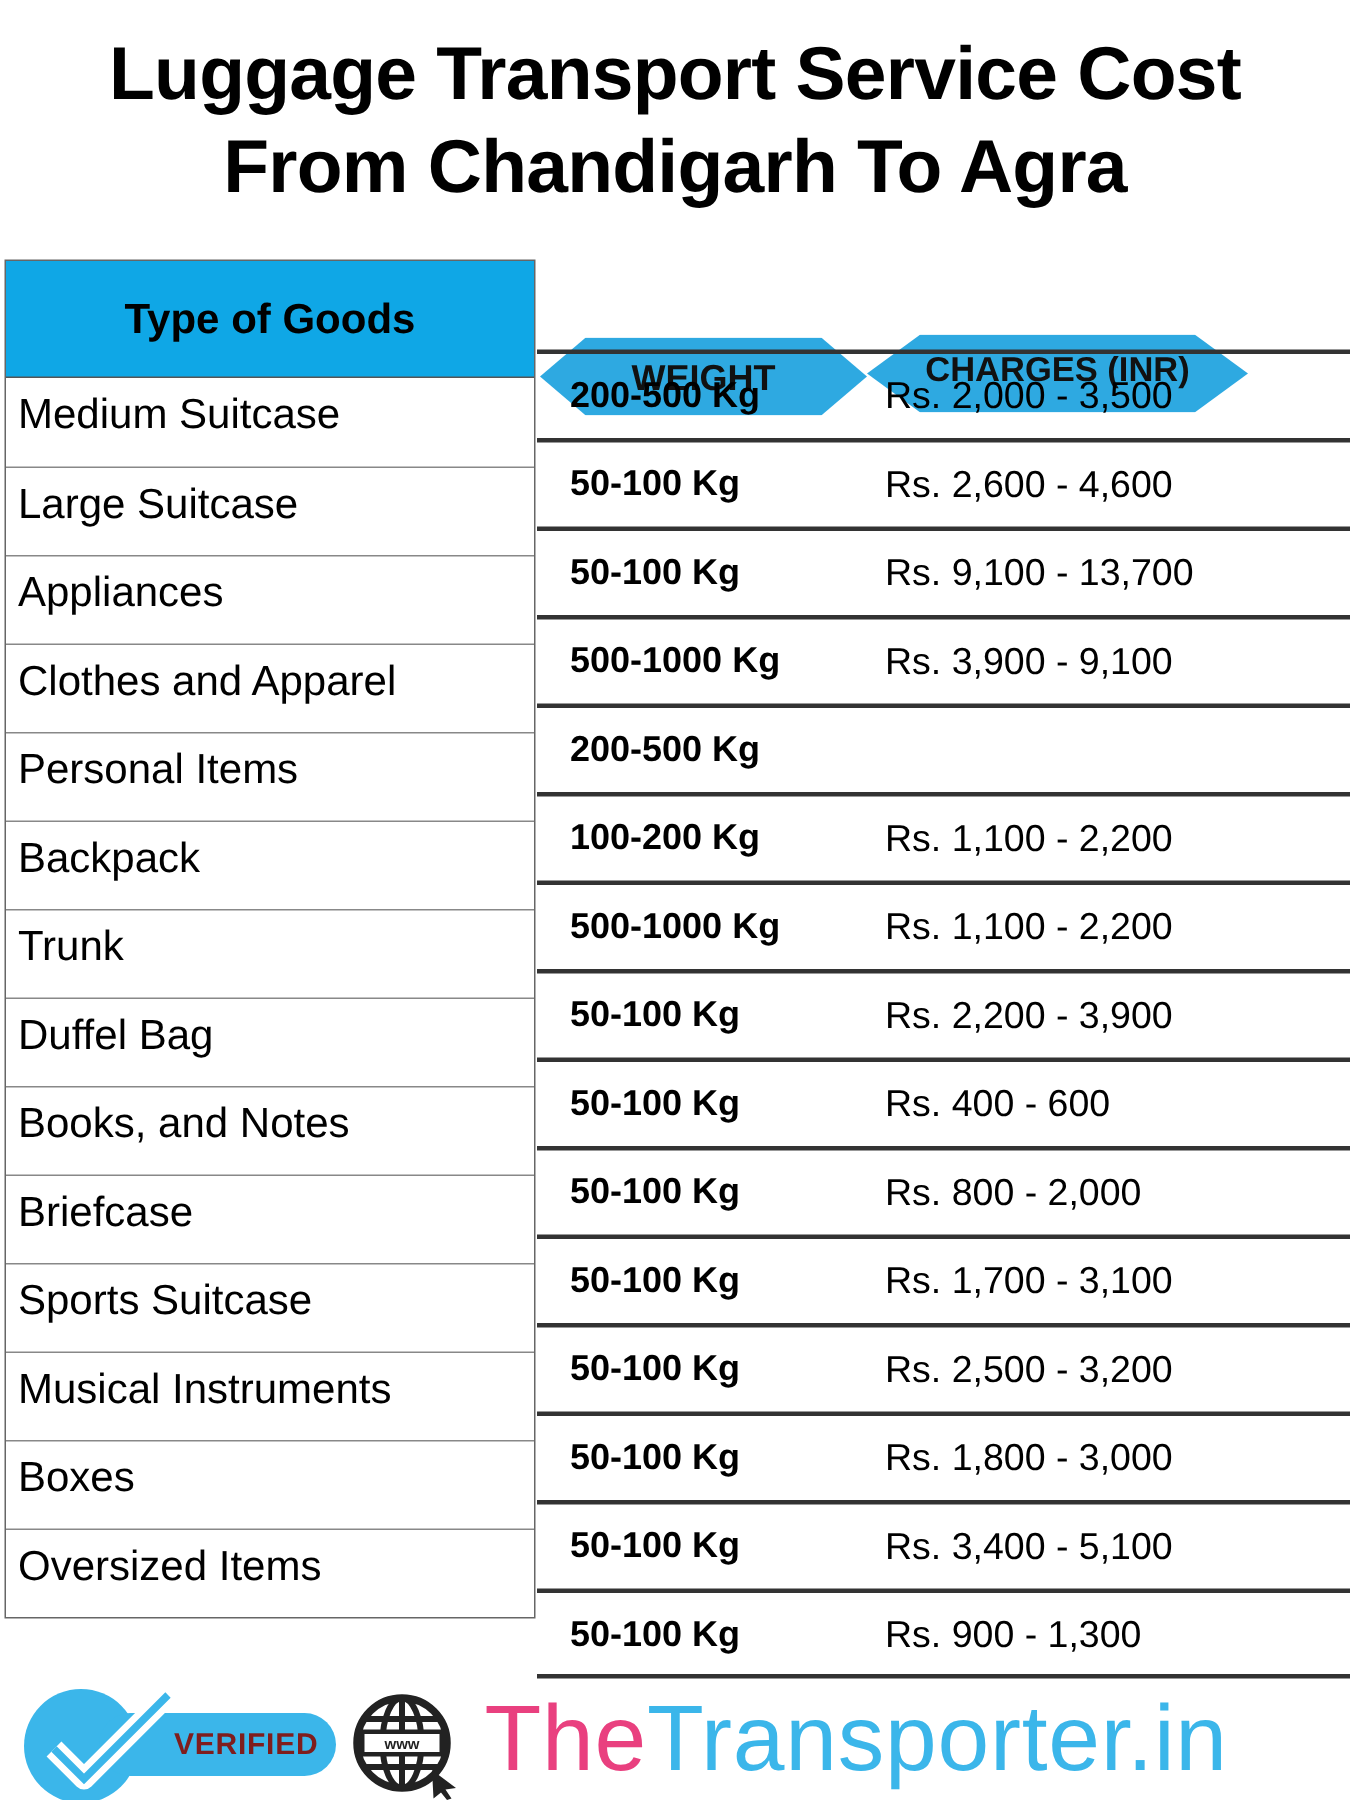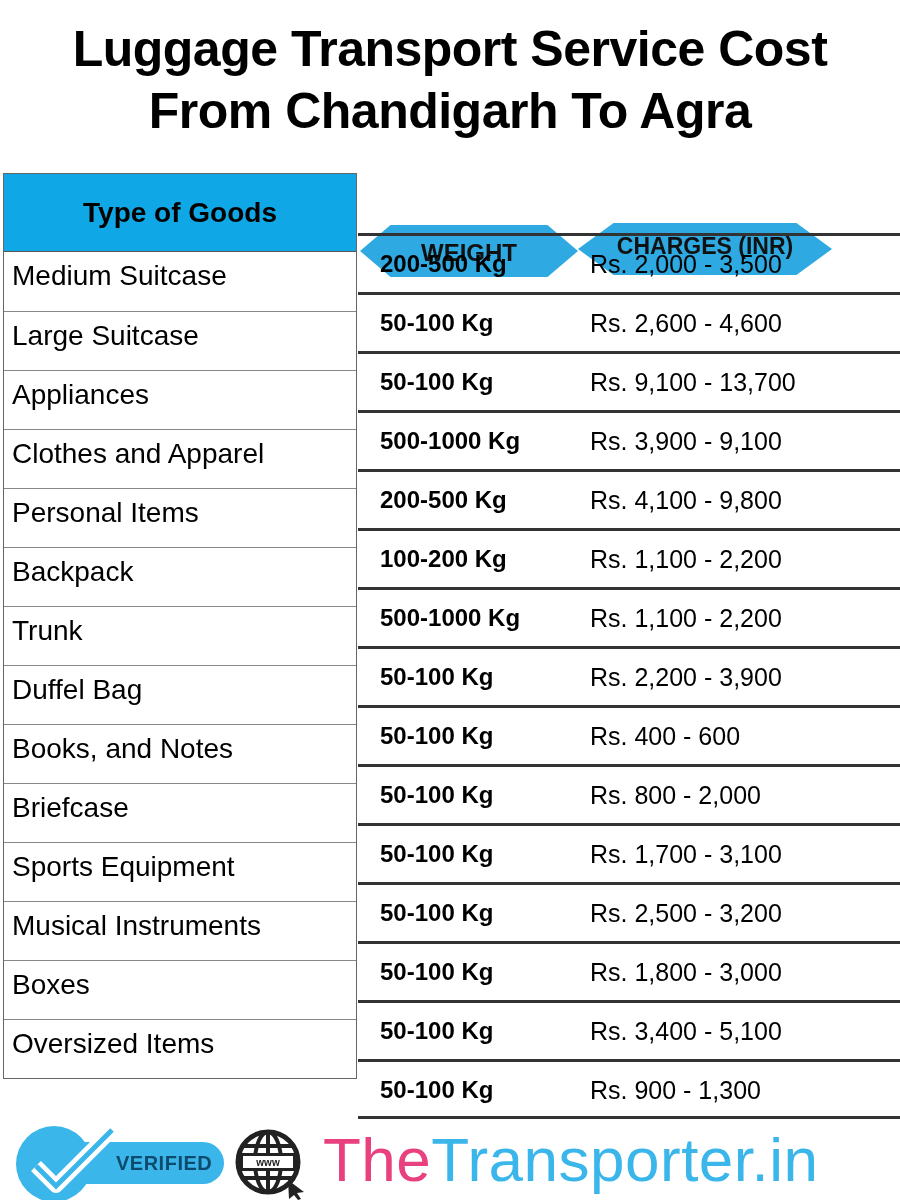--- a/index.html
+++ b/index.html
@@ -13,21 +13,21 @@
   .hex.weight { left: 360px; top: 180px; width: 218px; font-size: 24px; padding-top: 4px; }
   .hex.charges { left: 578px; top: 178px; width: 254px; font-size: 23px; padding-bottom: 6px; }
   .right-rows { position: absolute; left: 358px; top: 233px; width: 542px; }
   .right-row { height: 59px; border-top: 3px solid #333; display: flex; align-items: center; }
   .right-row .w { width: 232px; padding-left: 22px; font-weight: bold; font-size: 24px; }
   .right-row .c { font-size: 25px; }
   .right-bottom { position: absolute; left: 358px; top: 1116px; width: 542px; border-top: 3px solid #333; }
   .footer { position: absolute; top: 1120px; left: 0; width: 900px; height: 80px; }
   .verified { position: absolute; left: 16px; top: 2px; width: 190px; height: 78px; }
   .verified .circle { position: absolute; left: 0; top: 4px; width: 76px; height: 76px; border-radius: 50%; background: #3bb6ea; }
-  .verified .pill { position: absolute; left: 50px; top: 20px; width: 158px; height: 42px; border-radius: 21px; background: #3bb6ea; color: #0c4a6e; font-weight: bold; font-size: 20px; line-height: 42px; padding-left: 50px; letter-spacing: 0.5px; }
+  .verified .pill { position: absolute; left: 50px; top: 20px; width: 158px; height: 42px; border-radius: 21px; background: #3bb6ea; color: #7f1d1d; font-weight: bold; font-size: 20px; line-height: 42px; padding-left: 50px; letter-spacing: 0.5px; }
   .verified svg { position: absolute; left: 6px; top: 0; }
   .globe { position: absolute; left: 234px; top: 8px; width: 72px; height: 72px; }
   .brand { position: absolute; left: 323px; top: 6px; font-weight: normal; font-size: 62px; line-height: 68px; letter-spacing: 0.5px; }
   .brand .pink { color: #e9407f; }
   .brand .blue { color: #3bb6ea; }
 </style>
 </head>
 <body>
 
 <div class="title">
@@ -41,21 +41,21 @@
       <div class="left-row">Medium Suitcase</div>
       <div class="left-row">Large Suitcase</div>
       <div class="left-row">Appliances</div>
       <div class="left-row">Clothes and Apparel</div>
       <div class="left-row">Personal Items</div>
       <div class="left-row">Backpack</div>
       <div class="left-row">Trunk</div>
       <div class="left-row">Duffel Bag</div>
       <div class="left-row">Books, and Notes</div>
       <div class="left-row">Briefcase</div>
-      <div class="left-row">Sports Equipment</div>
+      <div class="left-row">Sports Suitcase</div>
       <div class="left-row">Musical Instruments</div>
       <div class="left-row">Boxes</div>
       <div class="left-row">Oversized Items</div>
     </div>
 </div>
 
 <div class="hex weight">WEIGHT</div>
 <div class="hex charges">CHARGES (INR)</div>
 
 <div class="right-rows" id="right-rows">
@@ -70,21 +70,20 @@
     <div class="right-row">
       <span class="w">50-100 Kg</span>
       <span class="c">Rs. 9,100 - 13,700</span>
     </div>
     <div class="right-row">
       <span class="w">500-1000 Kg</span>
       <span class="c">Rs. 3,900 - 9,100</span>
     </div>
     <div class="right-row">
       <span class="w">200-500 Kg</span>
-      <span class="c">Rs. 4,100 - 9,800</span>
     </div>
     <div class="right-row">
       <span class="w">100-200 Kg</span>
       <span class="c">Rs. 1,100 - 2,200</span>
     </div>
     <div class="right-row">
       <span class="w">500-1000 Kg</span>
       <span class="c">Rs. 1,100 - 2,200</span>
     </div>
     <div class="right-row">

